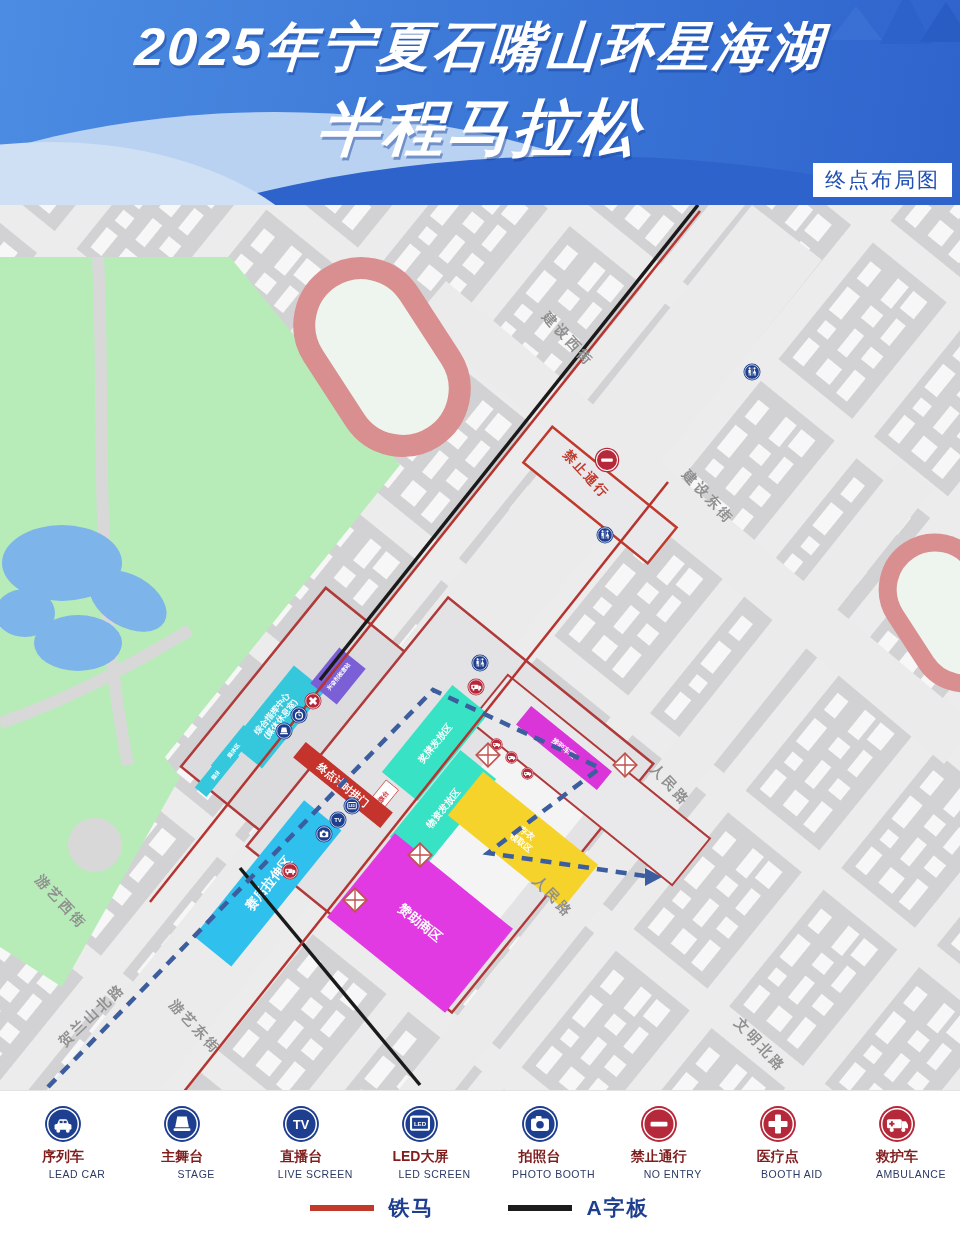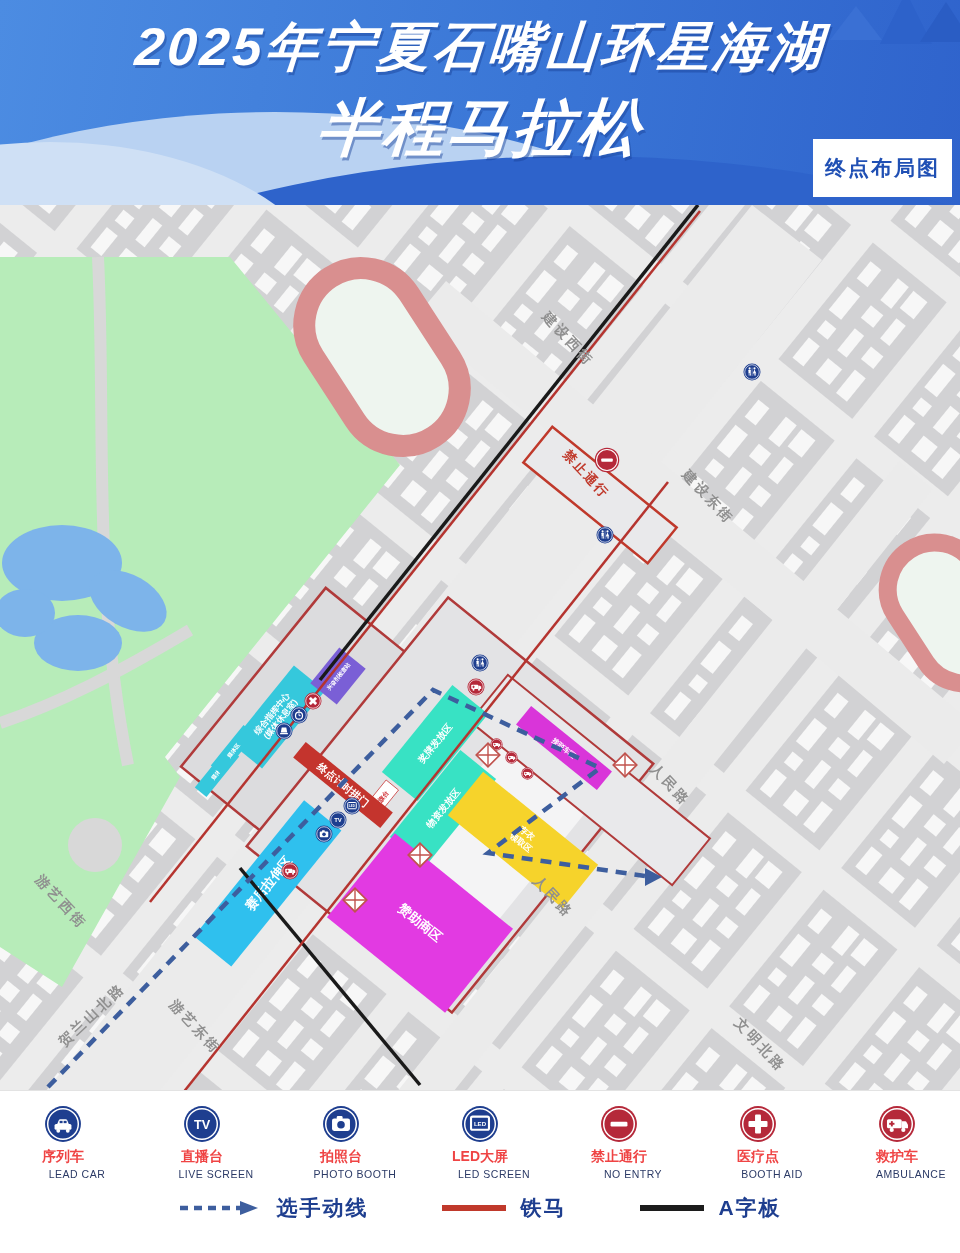--- a/index.html
+++ b/index.html
@@ -14,32 +14,32 @@
   .sw3{position:absolute;width:580px;height:340px;border-radius:50%;background:#cfe0f5;left:-240px;top:142px;}
   .mtn{position:absolute;width:0;height:0;border-left:26px solid transparent;border-right:26px solid transparent;}
   .m1{right:28px;top:-8px;border-bottom:52px solid #2d62ca;}
   .m2{right:-12px;top:2px;border-bottom:40px solid #2a5dc4;}
   .m3{right:78px;top:6px;border-bottom:34px solid #3a70d4;}
   .title{position:absolute;width:100%;text-align:center;color:#fff;font-weight:bold;font-style:italic;
          letter-spacing:3px;text-shadow:2px 3px 0 rgba(25,65,150,.45);transform:skewX(-4deg);}
   .t1{top:12px;font-size:53px;}
   .t2{top:86px;font-size:62px;}
   .badge{position:absolute;right:8px;bottom:8px;background:#fff;color:#2050b4;font-size:21px;
-         font-weight:bold;padding:15px 12px;letter-spacing:2px;}
+         font-weight:normal;padding:3px 12px;letter-spacing:2px;}
 
   
   .map-wrap{position:absolute;top:205px;left:0;width:960px;height:885px;}
   .map-wrap svg{display:block;}
 
   
   .legend{position:absolute;top:1090px;left:0;width:960px;height:163px;background:#fff;border-top:1px solid #e3e3e3;}
   .leg-row1{display:flex;justify-content:space-between;padding:14px 22px 0 22px;}
   .leg-item{display:flex;flex-direction:column;align-items:center;width:82px;flex:0 0 auto;}
   .lic{width:38px;height:38px;}
-  .lz{font-size:14px;font-weight:bold;color:#ef4444;margin-top:5px;white-space:nowrap;}
+  .lz{font-size:14px;font-weight:bold;color:#7f1d1d;margin-top:5px;white-space:nowrap;}
   .le{font-size:10.5px;color:#2b3a66;margin-top:2px;white-space:nowrap;letter-spacing:.5px;padding-left:28px;}
   .leg-row2{display:flex;justify-content:center;align-items:center;gap:74px;margin-top:14px;}
   .leg-line{display:flex;align-items:center;gap:14px;}
   .leg-line span.lbl{font-size:21px;font-weight:bold;color:#1e3e8f;letter-spacing:2px;}
   .bar{display:inline-block;width:64px;height:6px;}
   .bar.red{background:#c0392b;}
   .bar.black{background:#1c1c1c;}
 </style>
 </head>
 <body>
@@ -305,38 +305,45 @@
     <div class="leg-row1">
       <div class="leg-item">
         <svg class="lic" viewBox="0 0 36 36" style="color:#1e3e8f">
             <use href="#sym-lead-car"></use>
           </svg>
         <span class="lz">序列车</span>
         <span class="le">LEAD CAR</span>
       </div>
       <div class="leg-item">
         <svg class="lic" viewBox="0 0 36 36" style="color:#1e3e8f">
+            <use href="#sym-stage"></use>
+          </svg>
+        <span class="lz">主舞台</span>
+        <span class="le">STAGE</span>
+      </div>
+      <div class="leg-item">
+        <svg class="lic" viewBox="0 0 36 36" style="color:#1e3e8f">
             <use href="#sym-tv"></use>
           </svg>
         <span class="lz">直播台</span>
         <span class="le">LIVE SCREEN</span>
       </div>
       <div class="leg-item">
         <svg class="lic" viewBox="0 0 36 36" style="color:#1e3e8f">
+            <use href="#sym-led"></use>
+          </svg>
+        <span class="lz">LED大屏</span>
+        <span class="le">LED SCREEN</span>
+      </div>
+      <div class="leg-item">
+        <svg class="lic" viewBox="0 0 36 36" style="color:#1e3e8f">
             <use href="#sym-photo"></use>
           </svg>
         <span class="lz">拍照台</span>
         <span class="le">PHOTO BOOTH</span>
-      </div>
-      <div class="leg-item">
-        <svg class="lic" viewBox="0 0 36 36" style="color:#1e3e8f">
-            <use href="#sym-led"></use>
-          </svg>
-        <span class="lz">LED大屏</span>
-        <span class="le">LED SCREEN</span>
       </div>
       <div class="leg-item">
         <svg class="lic" viewBox="0 0 36 36" style="color:#b5293a">
             <use href="#sym-no-entry"></use>
           </svg>
         <span class="lz">禁止通行</span>
         <span class="le">NO ENTRY</span>
       </div>
       <div class="leg-item">
         <svg class="lic" viewBox="0 0 36 36" style="color:#b5293a">
@@ -348,27 +355,20 @@
       <div class="leg-item">
         <svg class="lic" viewBox="0 0 36 36" style="color:#b5293a">
             <use href="#sym-ambulance"></use>
           </svg>
         <span class="lz">救护车</span>
         <span class="le">AMBULANCE</span>
       </div>
     </div>
     <div class="leg-row2">
       <div class="leg-line">
-        <svg width="84" height="18">
-          <line x1="2" y1="9" x2="62" y2="9" stroke="#3d5e9e" stroke-width="4.5" stroke-dasharray="8 6"></line>
-          <polygon points="62,2 80,9 62,16" fill="#3d5e9e"></polygon>
-        </svg>
-        <span class="lbl">选手动线</span>
-      </div>
-      <div class="leg-line">
         <span class="bar red"></span>
         <span class="lbl">铁马</span>
       </div>
       <div class="leg-line">
         <span class="bar black"></span>
         <span class="lbl">A字板</span>
       </div>
     </div>
   </div>
 

